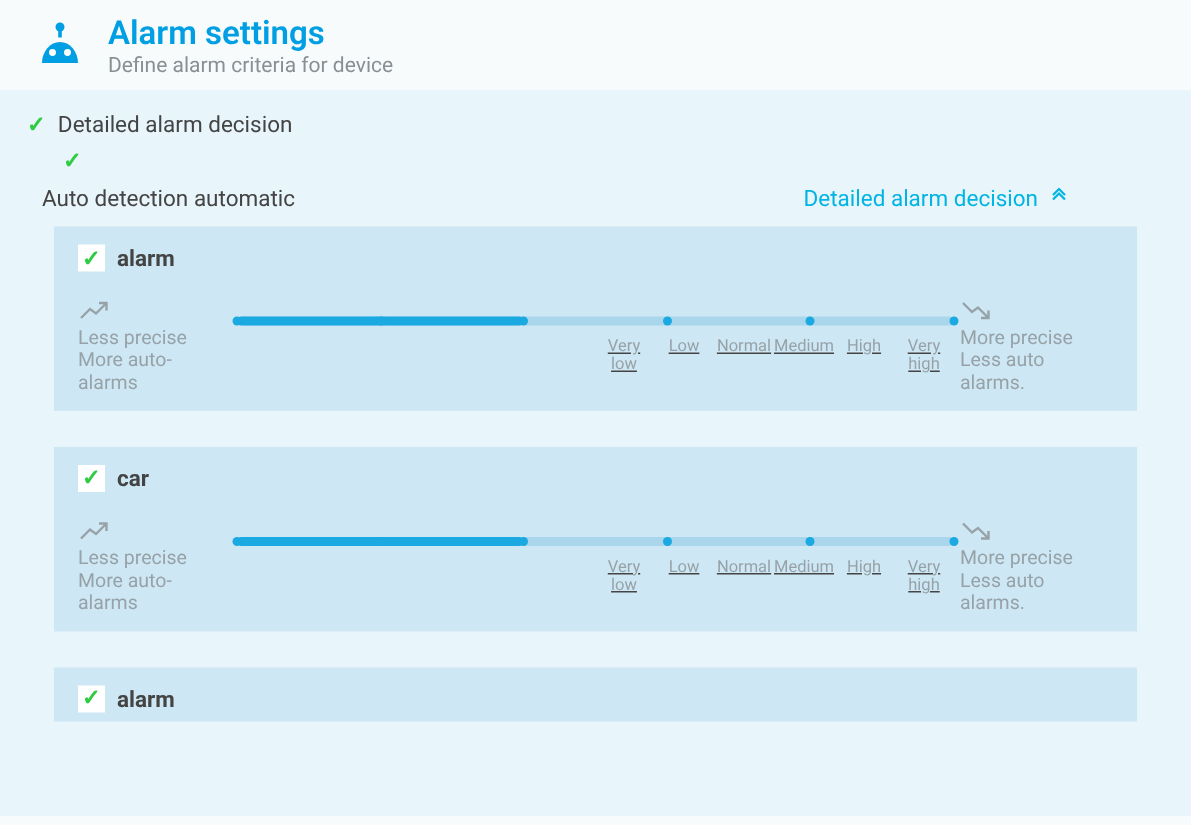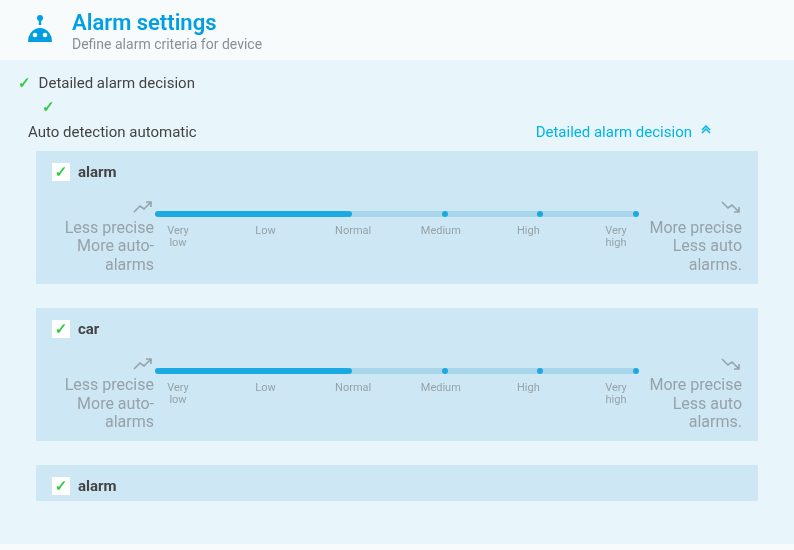--- a/index.html
+++ b/index.html
@@ -107,22 +107,22 @@
     justify-content: center;
   }
   .slider-row {
     display: flex;
     align-items: flex-start;
     gap: 0;
   }
   .endcap {
     width: 102px;
     flex-shrink: 0;
-    text-align: right;
-    font-size: 16px;
+    text-align: left;
+    font-size: 13px;
     color: #97a2a8;
     line-height: 1.15;
   }
   .endcap .arrow {
     font-size: 20px;
     color: #97a2a8;
     margin-bottom: 2px;
     line-height: 1;
   }
   .slider-wrap {
@@ -149,22 +149,23 @@
     position: absolute;
     top: 50%;
     width: 6px;
     height: 6px;
     background: #1aa9e0;
     border-radius: 50%;
     transform: translate(-50%, -50%);
   }
   .ticks {
     display: flex;
-    justify-content: space-between;
+    justify-content: flex-end;
     margin-top: 8px;
+    text-decoration: underline;
   }
   .tick {
     width: 40px;
     text-align: center;
     font-size: 11px;
     color: #97a2a8;
     line-height: 1.1;
   }
 </style>
 </head>

